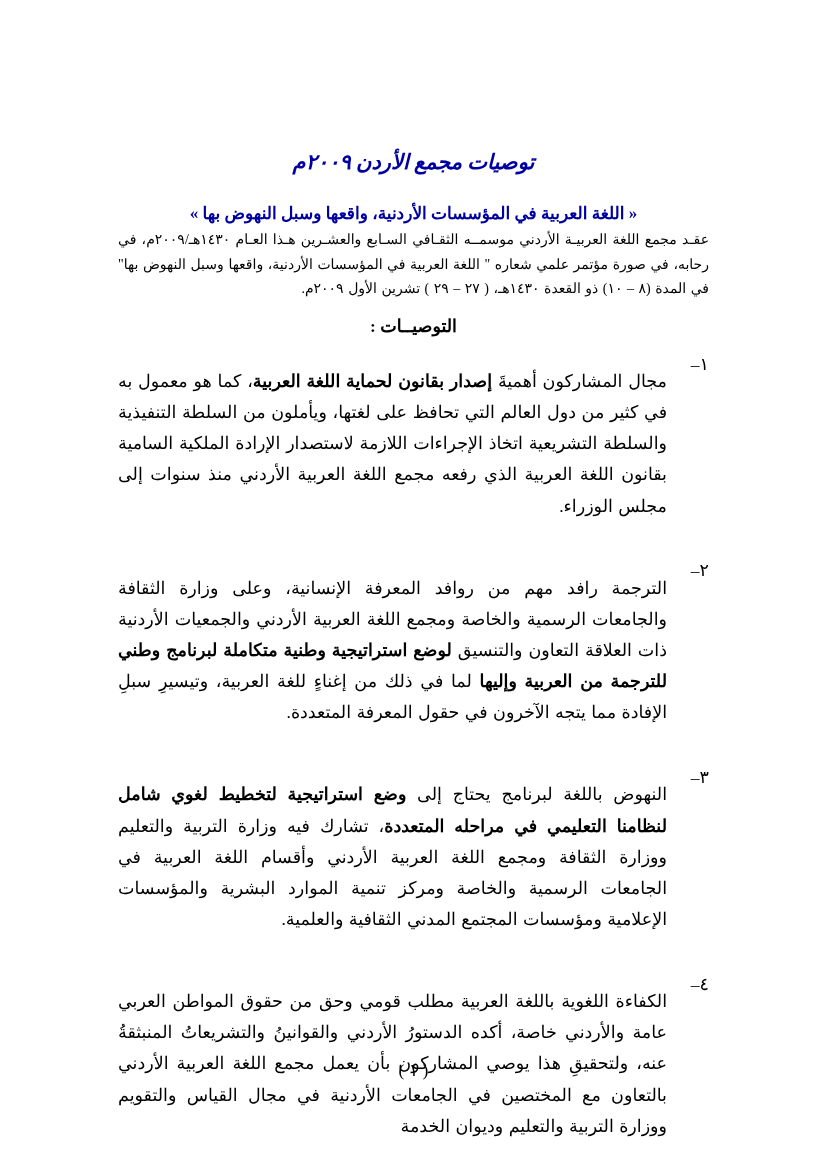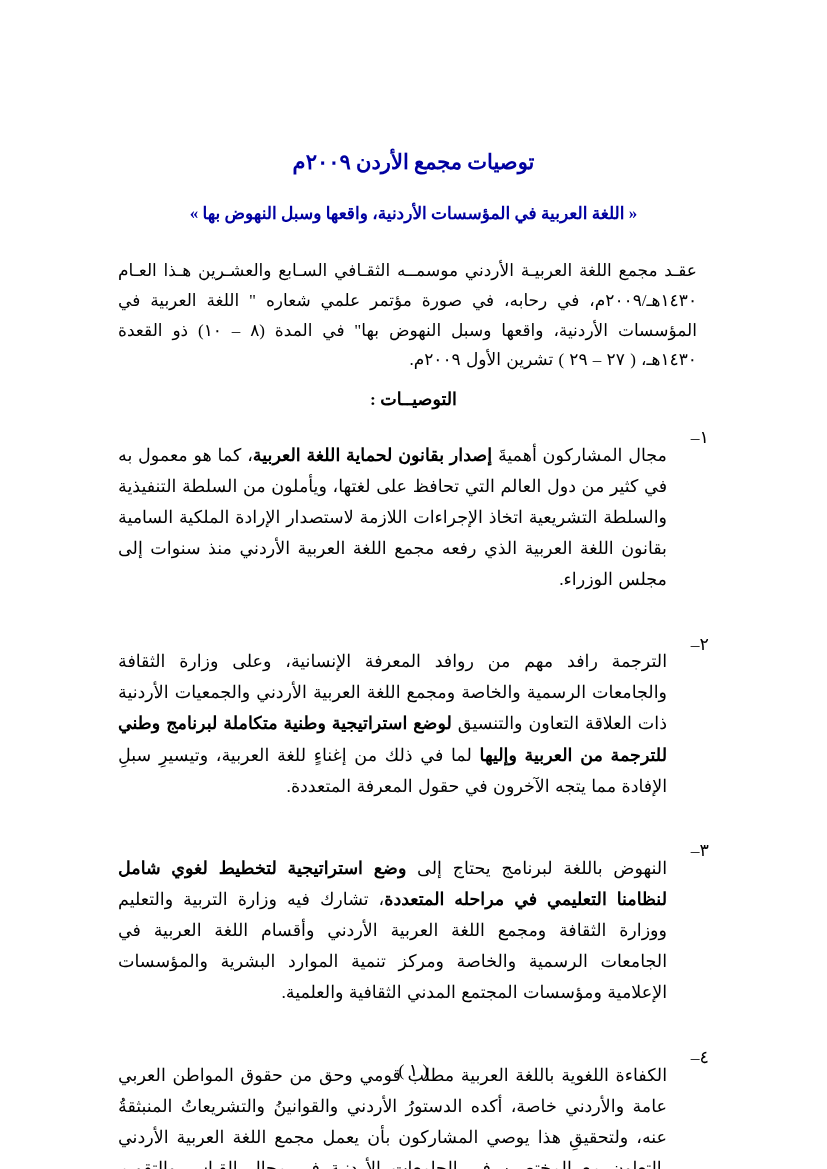--- a/index.html
+++ b/index.html
@@ -23,36 +23,37 @@
     position: relative;
   }
   .doc-title {
     text-align: center;
     color: #0000a0;
     font-weight: bold;
     font-size: 21px;
     letter-spacing: 0px;
     margin: 0 0 4px 0;
     direction: rtl;
+    font-style: italic;
   }
   .doc-subtitle {
     text-align: center;
     color: #0000a0;
     font-weight: bold;
     font-size: 17px;
-    margin: 28px 0 32px 0;
+    margin: 28px 0 4px 0;
     direction: rtl;
   }
   .intro-par {
     text-align: justify;
     text-align-last: right;
-    font-size: 17px;
+    font-size: 14px;
     line-height: 1.75;
     direction: rtl;
-    margin: 0 12px 6px 0;
+    margin: 0 0 6px 0;
     word-spacing: 1px;
   }
   .section-label {
     text-align: center;
     font-weight: bold;
     font-size: 17.5px;
     margin: 14px 0 12px 0;
     direction: rtl;
   }
   .rec-list {

